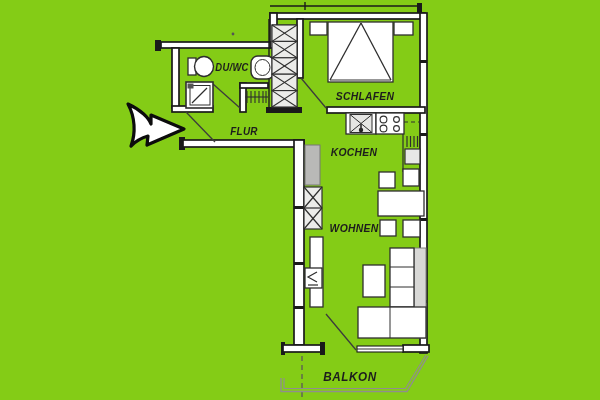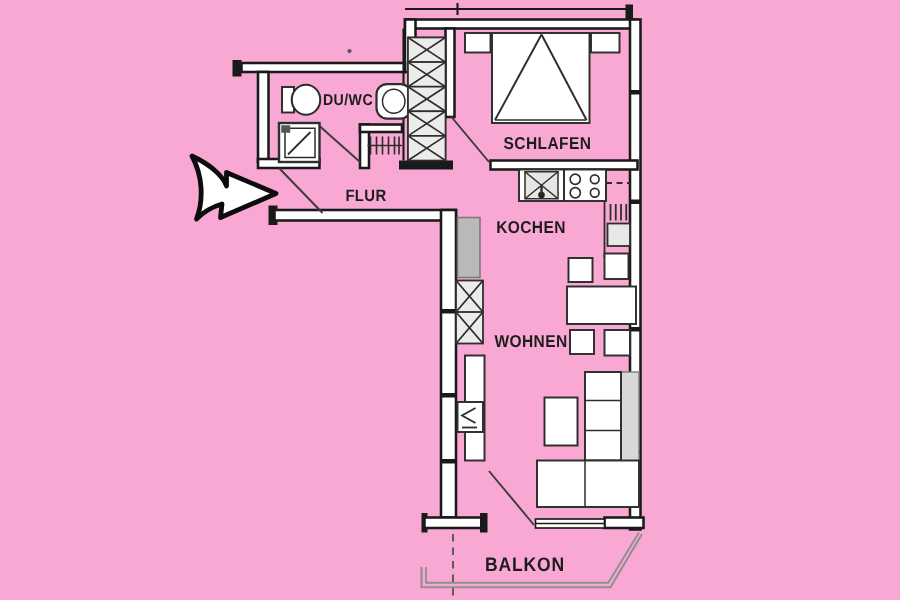--- a/index.html
+++ b/index.html
@@ -1,18 +1,18 @@
 <!DOCTYPE html>
 <html><head>
 <meta charset="utf-8">
 <style>
   html,body{margin:0;padding:0;background:#ffffff;}
   #stage{
-    position:relative;width:600px;height:400px;background:#f9a8d4;
-    overflow:hidden;font-family:"Liberation Sans",sans-serif;
+    position:relative;width:600px;height:400px;background:#84cc16;
+    overflow:hidden;font-family:"Liberation Sans",sans-serif;font-style:italic;
   }
   #plan-svg{position:absolute;left:0;top:0;}
   .label{
     position:absolute;color:#1d1d1d;font-weight:700;white-space:nowrap;
     transform:translate(-50%,-50%) scaleX(0.9);letter-spacing:.3px;
     font-family:"Liberation Sans",sans-serif;
   }
   .lab-duwc    {left:232px;top:67px;font-size:10.5px;}
   .lab-schlafen{left:365px;top:96px;font-size:11.5px;}
   .lab-flur    {left:244px;top:131px;font-size:11px;}

